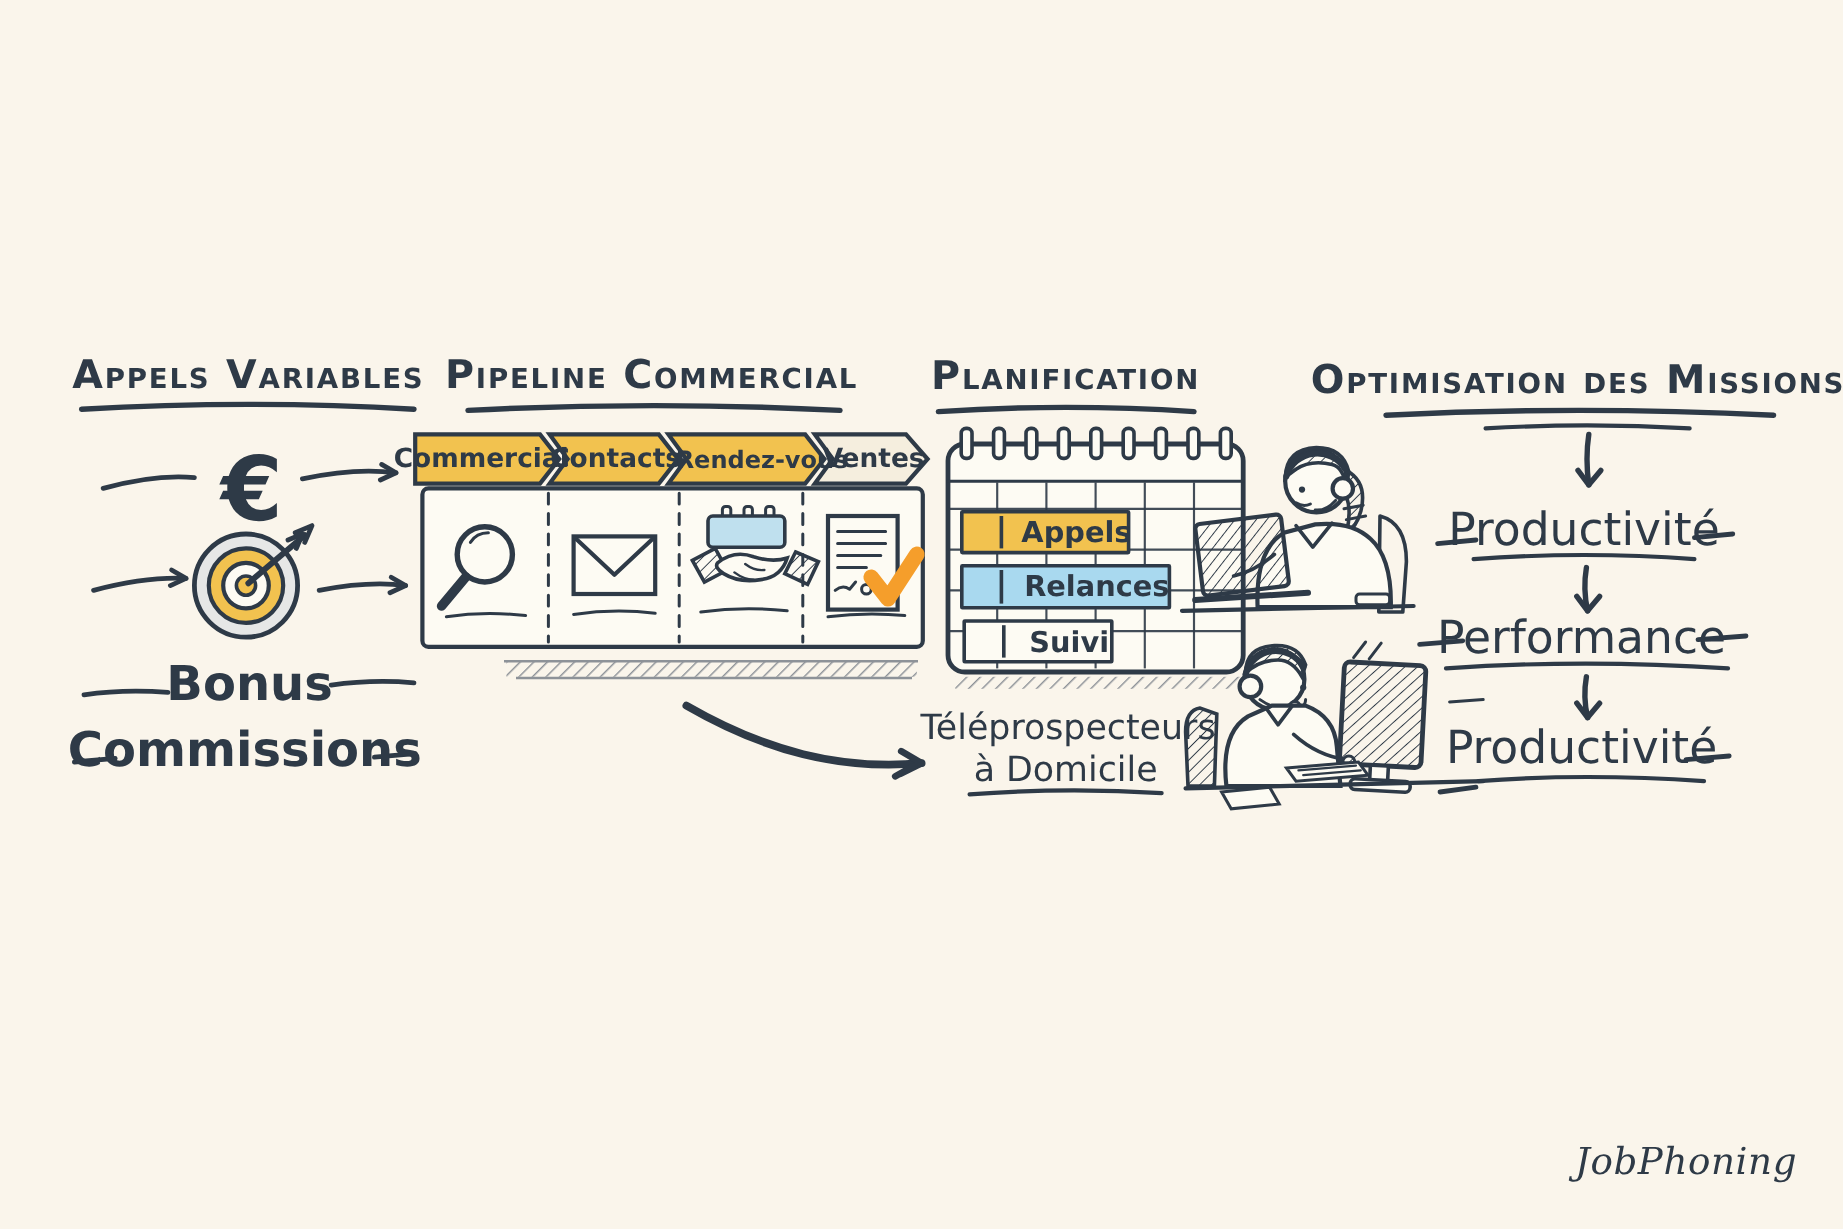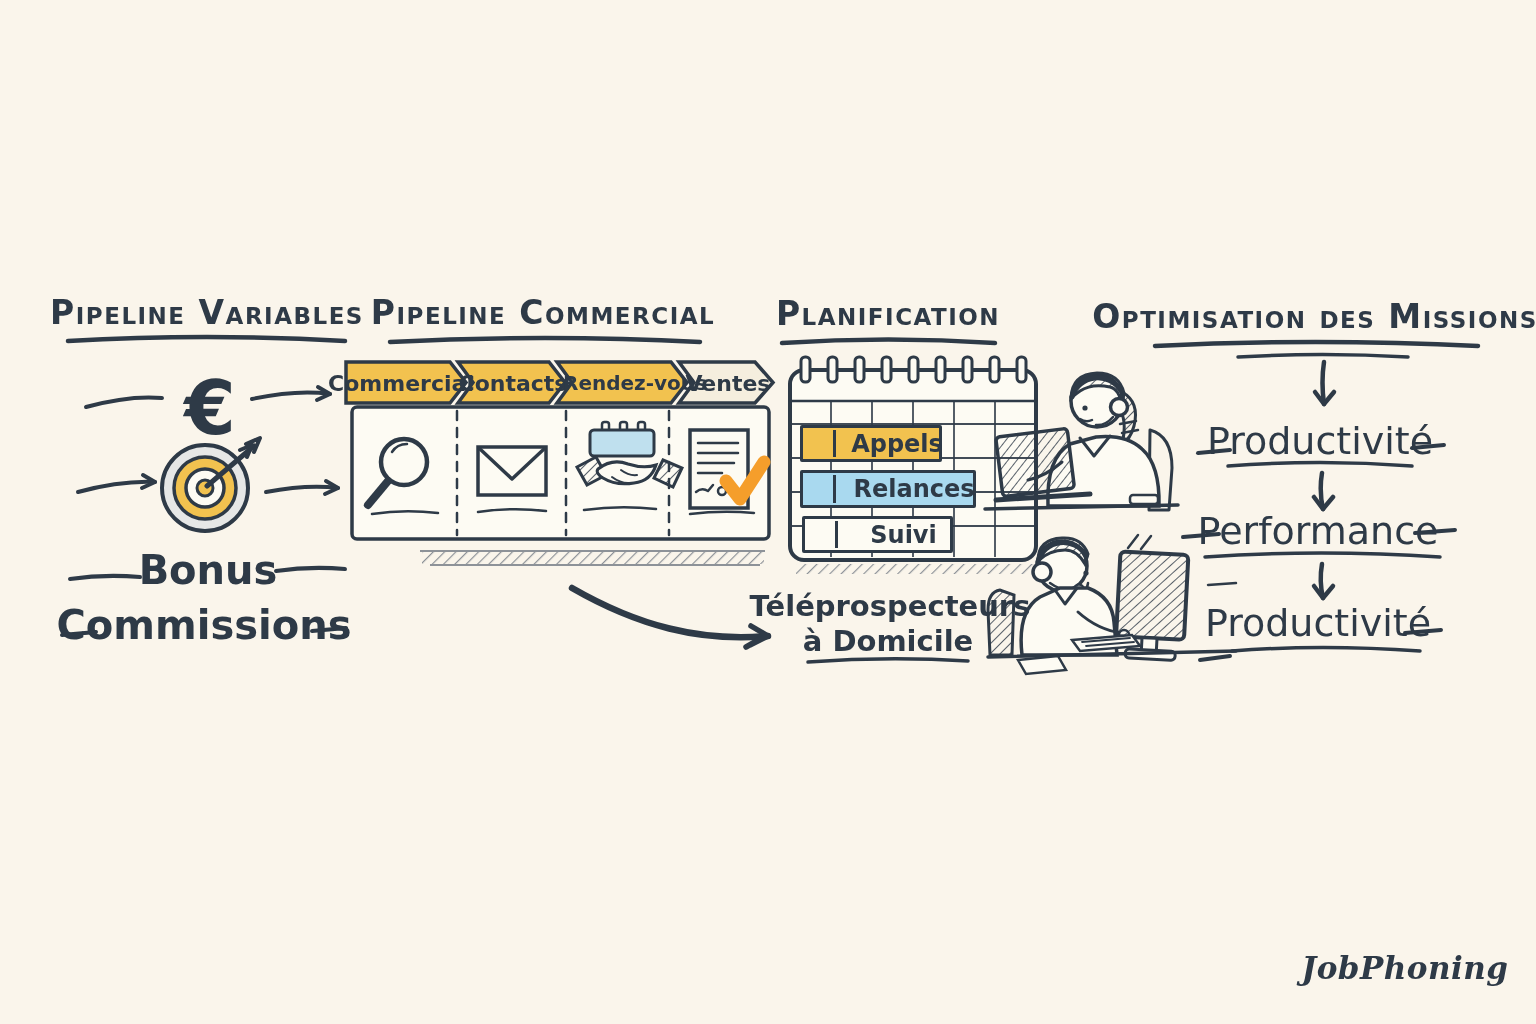--- a/index.html
+++ b/index.html
@@ -23,26 +23,26 @@
   .stage-label.small{font-size:20px;margin-left:11px;}
   .bar{
     position:absolute;border:3px solid var(--ink);border-radius:2px;
     display:flex;align-items:center;justify-content:center;
     box-sizing:border-box;
   }
   .bar-label{font-size:24px;font-weight:bold;margin-left:26px;padding-left:26px;}
   .bar-tick{position:absolute;left:30px;top:2px;bottom:2px;width:2.5px;background:var(--ink);}
   .logo{
     font-family:"DejaVu Serif","Liberation Serif",serif;
-    font-style:italic;font-weight:bold;font-size:31px;letter-spacing:.5px;
+    font-style:italic;font-weight:normal;font-size:31px;letter-spacing:.5px;
   }
   svg{display:block;}
   .s{stroke:var(--ink);fill:none;stroke-linecap:round;stroke-linejoin:round;}
   .fp{fill:var(--paper,#FDFBF3);}
-  .caption-line{font-size:29px;font-weight:bold;}
+  .caption-line{font-size:29px;font-weight:normal;}
 </style>
 </head>
 <body>
 
 <svg class="abs" style="left:0;top:0" width="1536" height="1024" viewBox="0 0 1536 1024">
   <defs>
     <pattern id="hatchInk" patternUnits="userSpaceOnUse" width="7" height="7" patternTransform="rotate(45)">
       <line x1="0" y1="0" x2="0" y2="7" stroke="#2E3A47" stroke-width="1.6"></line>
     </pattern>
     <pattern id="hatchGray" patternUnits="userSpaceOnUse" width="8" height="8" patternTransform="rotate(45)">
@@ -232,21 +232,21 @@
   <g>
     <path class="s" stroke-width="4" d="M1198 453 l32 -3"></path>
     <path class="s" stroke-width="4" d="M1412 448 l32 -3"></path>
     <path class="s" stroke-width="4" d="M1183 537 l36 -3"></path>
     <path class="s" stroke-width="4" d="M1415 533 l40 -3"></path>
     <path class="s" stroke-width="4" d="M1200 660 l30 -4"></path>
     <path class="s" stroke-width="4" d="M1405 633 l36 -3"></path>
   </g>
 </svg>
 
-<div class="abs ctr title" style="left:207px;top:312px">Pipeline Variables</div>
+<div class="abs ctr title" style="left:207px;top:312px">Appels Variables</div>
 <div class="abs ctr title" style="left:543px;top:312px">Pipeline Commercial</div>
 <div class="abs ctr title" style="left:888px;top:313px">Planification</div>
 <div class="abs ctr title" style="left:1315px;top:316px">Optimisation des Missions</div>
 
 <div class="abs ctr euro" style="left:210px;top:408px">€</div>
 <div class="abs ctr hand word-lg" style="left:208px;top:570px">Bonus</div>
 <div class="abs ctr hand word-lg" style="left:204px;top:625px">Commissions</div>
 
 <div class="abs ctr stage-label" style="left:401px;top:383px">Commercial</div>
 <div class="abs ctr stage-label" style="left:513px;top:383px">Contacts</div>
@@ -254,21 +254,21 @@
 <div class="abs ctr stage-label" style="left:728px;top:383px">Ventes</div>
 
 <div class="bar" style="left: 800px; top: 425px; width: 142px; height: 37px; background-color: rgb(242, 194, 79);">
   <div class="bar-tick"></div>
   <span class="bar-label">Appels</span>
 </div>
 <div class="bar" style="left: 800px; top: 470px; width: 176px; height: 38px; background-color: rgb(169, 217, 239);">
   <div class="bar-tick"></div>
   <span class="bar-label">Relances</span>
 </div>
-<div class="bar" style="left: 802px; top: 516px; width: 151px; height: 37px; background-color: rgb(253, 251, 243);">
+<div class="bar" style="left: 802px; top: 516px; width: 126px; height: 37px; background-color: rgb(253, 251, 243);">
   <div class="bar-tick"></div>
   <span class="bar-label">Suivi</span>
 </div>
 
 <div class="abs ctr hand caption-line" style="left:890px;top:606px">Téléprospecteurs</div>
 <div class="abs ctr hand caption-line" style="left:888px;top:641px">à Domicile</div>
 
 <div class="abs ctr chain-word" style="left:1320px;top:441px">Productivité</div>
 <div class="abs ctr chain-word" style="left:1318px;top:531px">Performance</div>
 <div class="abs ctr chain-word" style="left:1318px;top:623px">Productivité</div>

